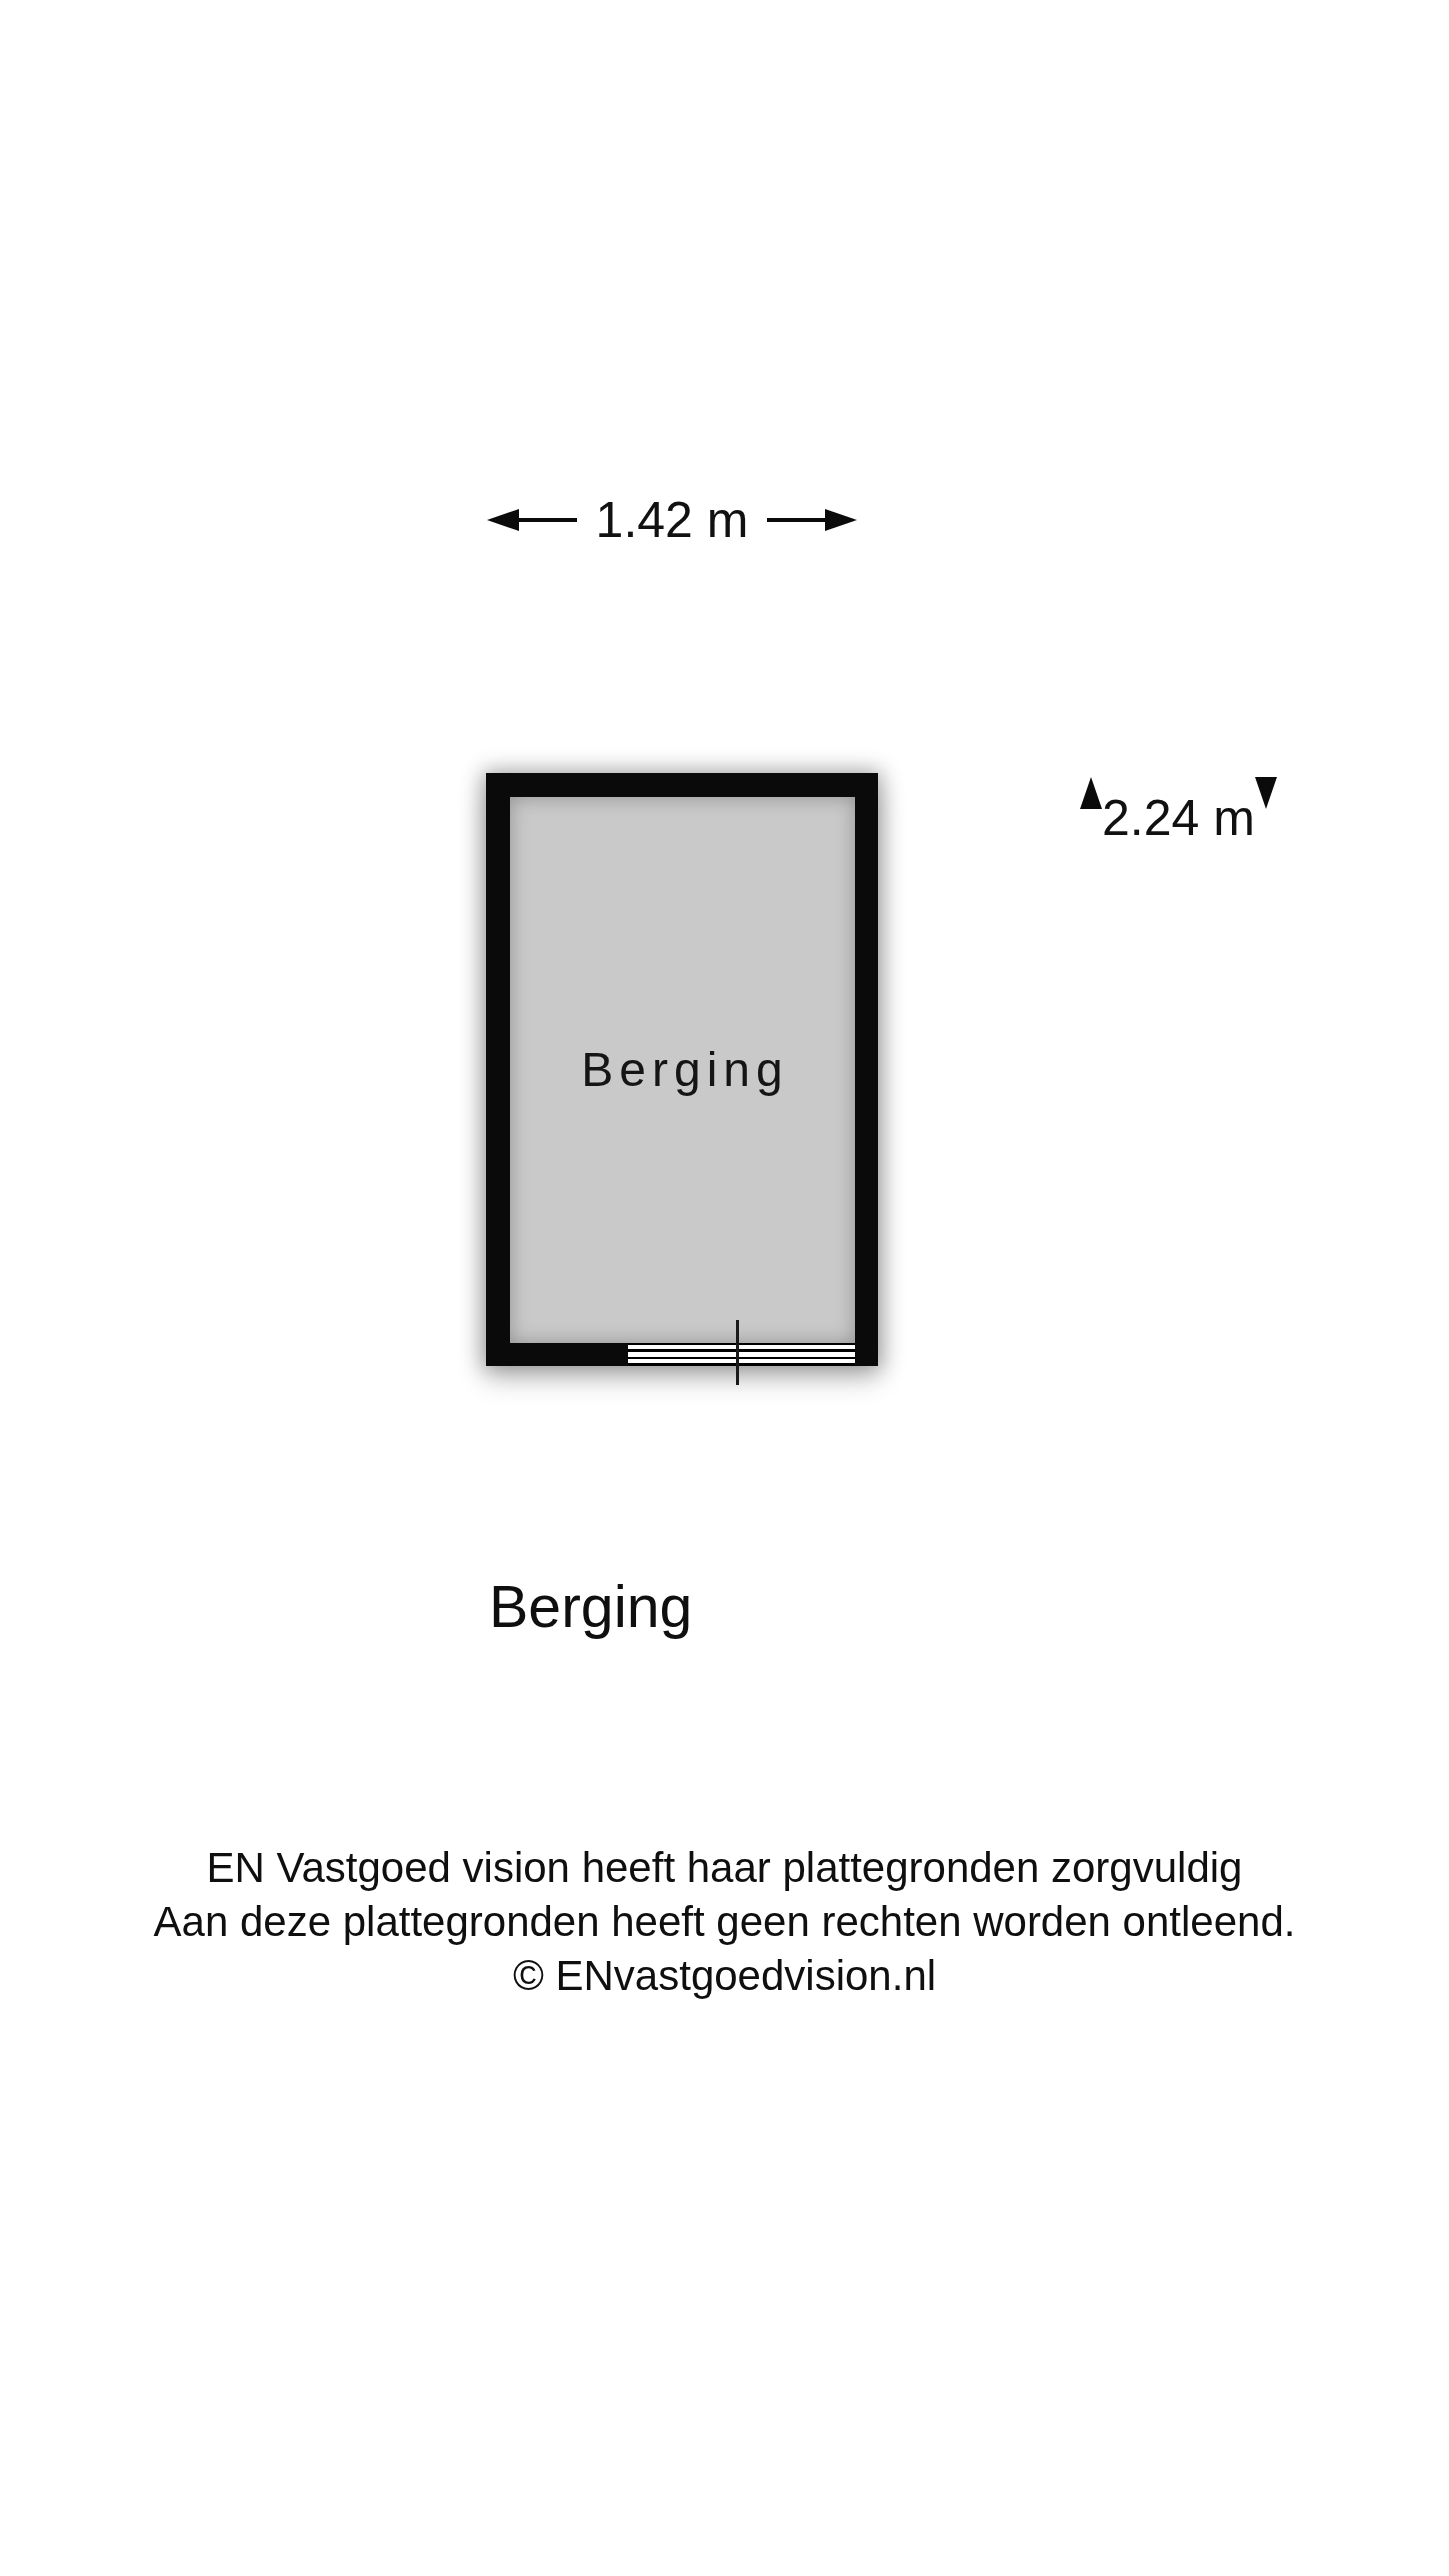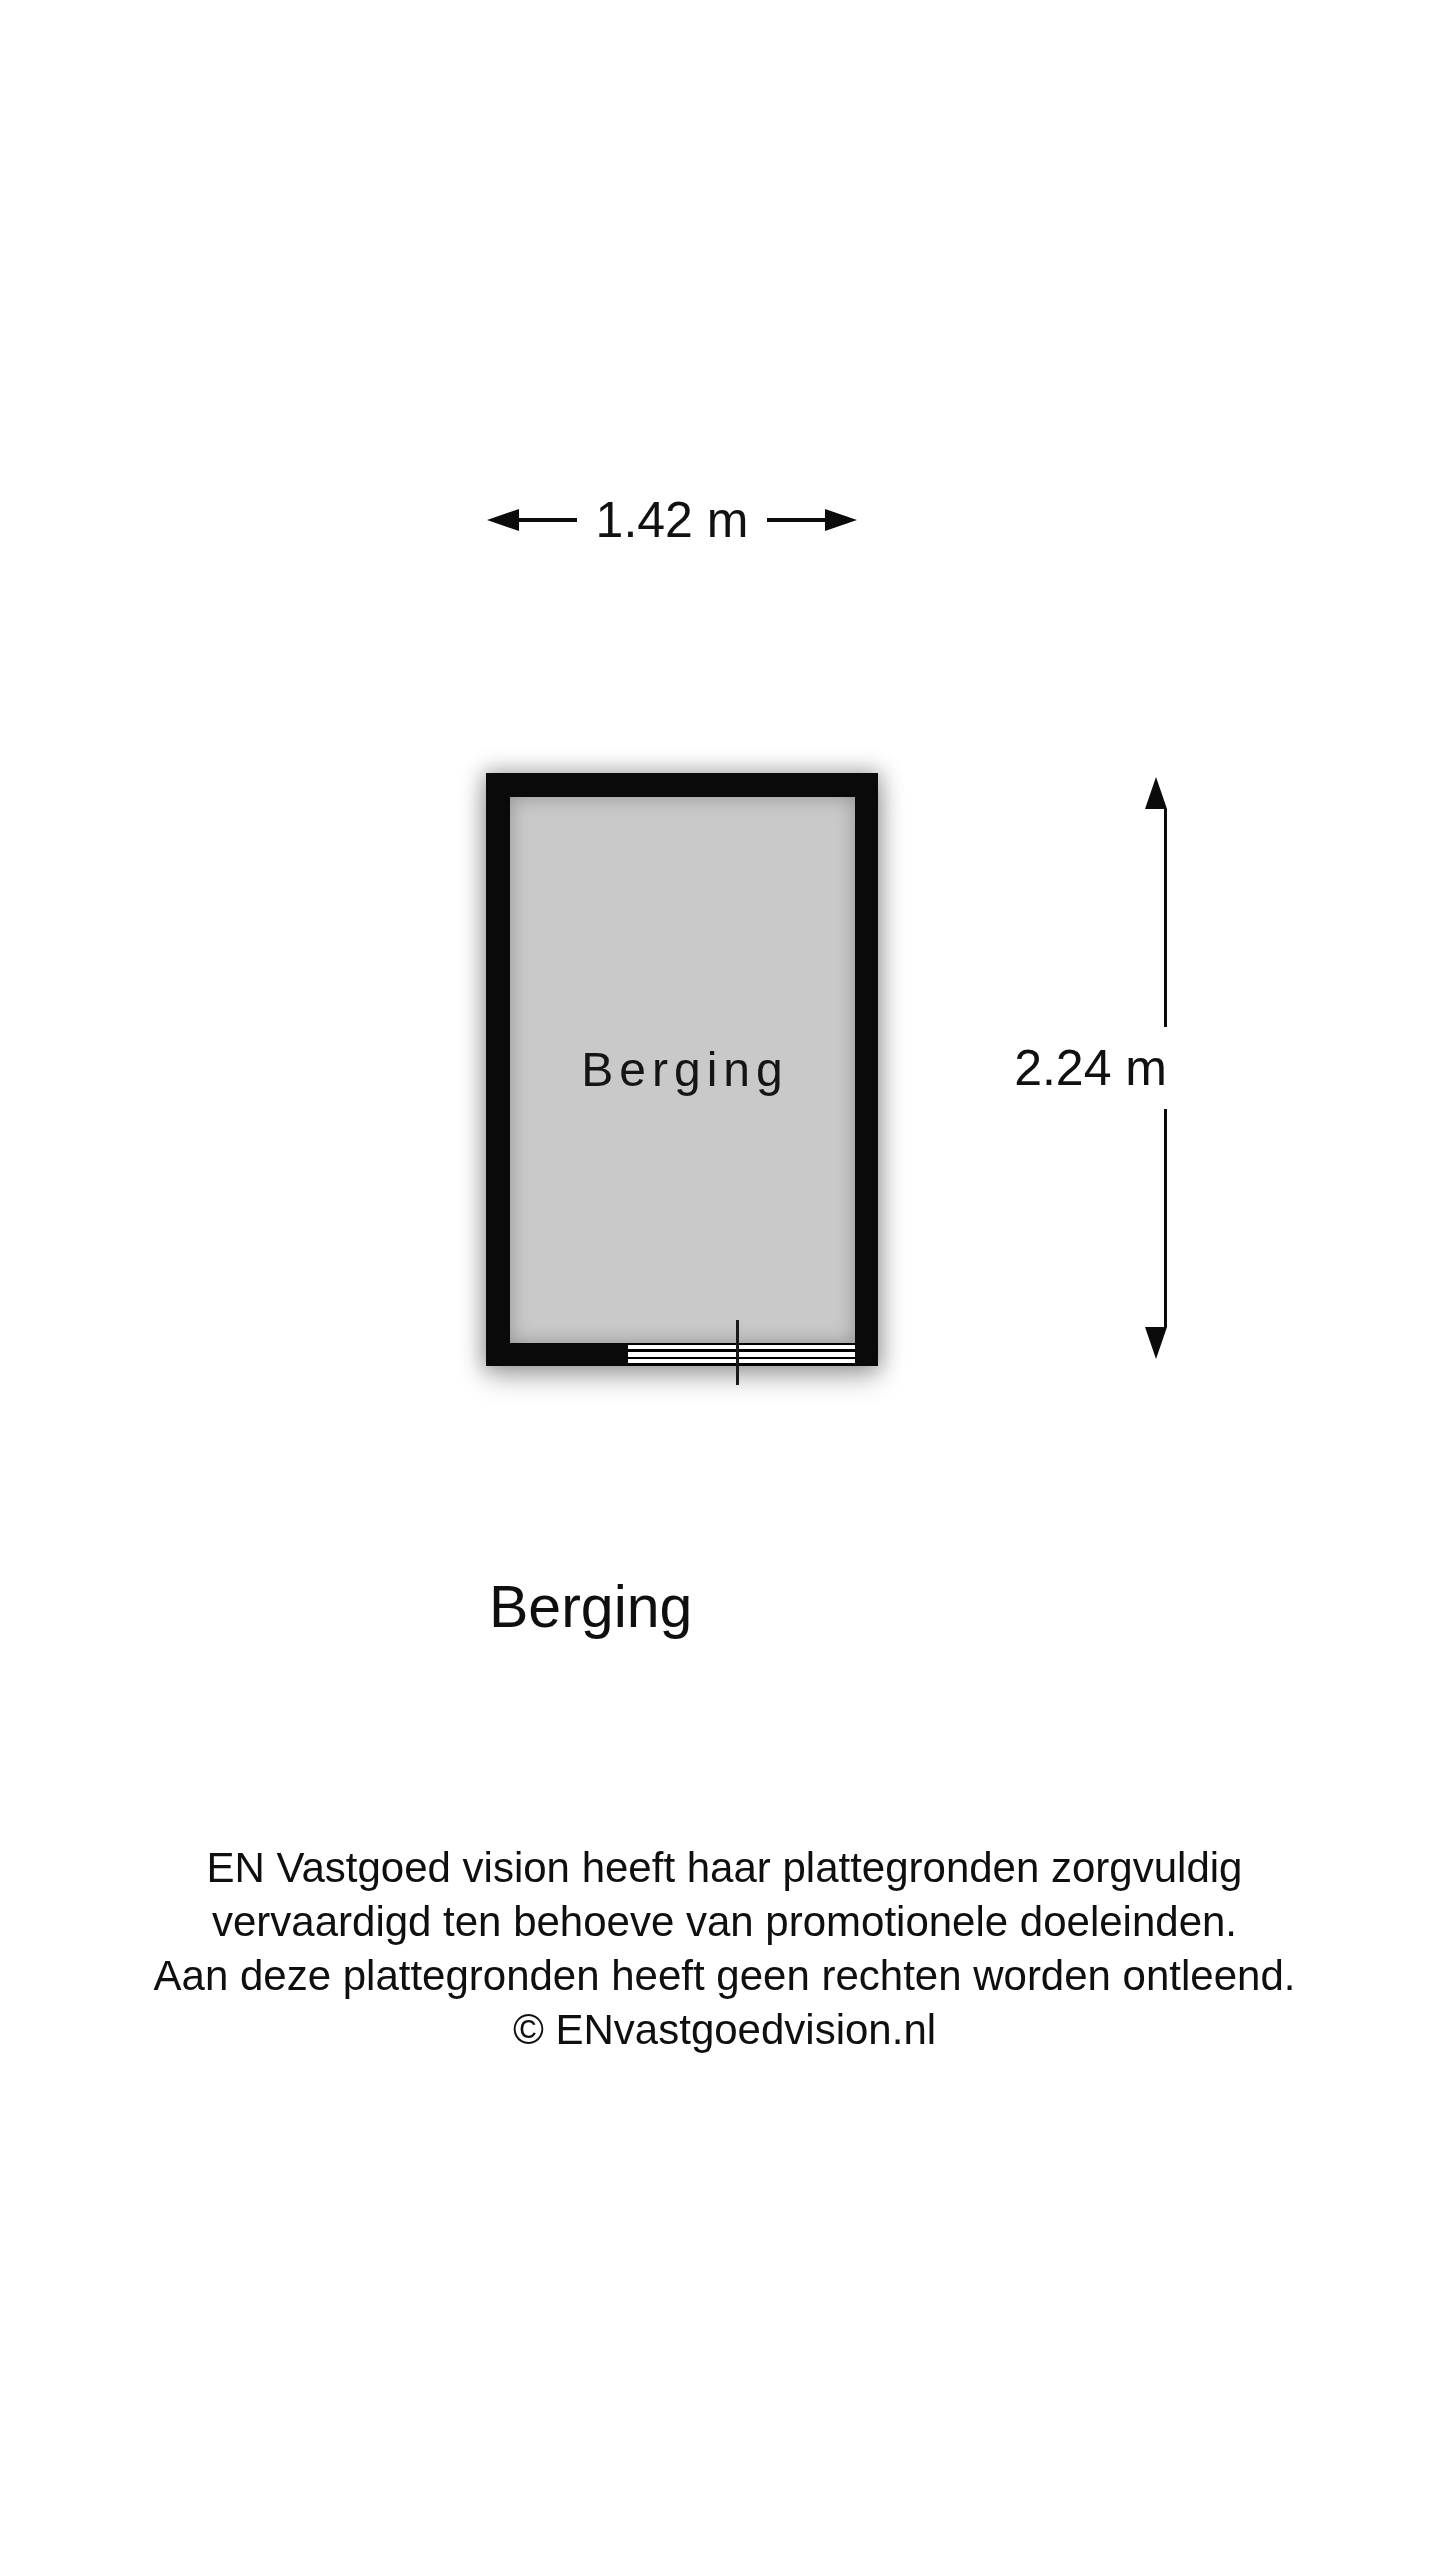--- a/index.html
+++ b/index.html
@@ -52,22 +52,22 @@
   }
 
   
   .dim-v {
     position: absolute;
     left: 1080px;
     top: 777px;
     width: 87px;
     height: 582px;
     display: flex;
-    flex-direction: column;
-    align-items: flex-end;
+    flex-direction: row;
+    align-items: flex-start;
   }
   .dim-v .shaft {
     width: 3.4px;
     flex: 1;
     background: #0b0b0b;
   }
   .arrowhead-up {
     width: 0; height: 0;
     border-left: 11.4px solid transparent;
     border-right: 11.4px solid transparent;
@@ -198,19 +198,18 @@
     <span class="shaft"></span>
     <span class="dim-label">2.24 m</span>
     <span class="shaft"></span>
     <span class="arrowhead-down"></span>
   </div>
 
   <div class="plan-title">Berging</div>
 
   <div class="disclaimer">
     <div>EN Vastgoed vision heeft haar plattegronden zorgvuldig</div>
-    <div>vervaardigd ten behoeve van promotionele doeleinden.</div>
     <div>Aan deze plattegronden heeft geen rechten worden ontleend.</div>
     <div>© ENvastgoedvision.nl</div>
   </div>
 
 </div>
 
 
 </body></html>

